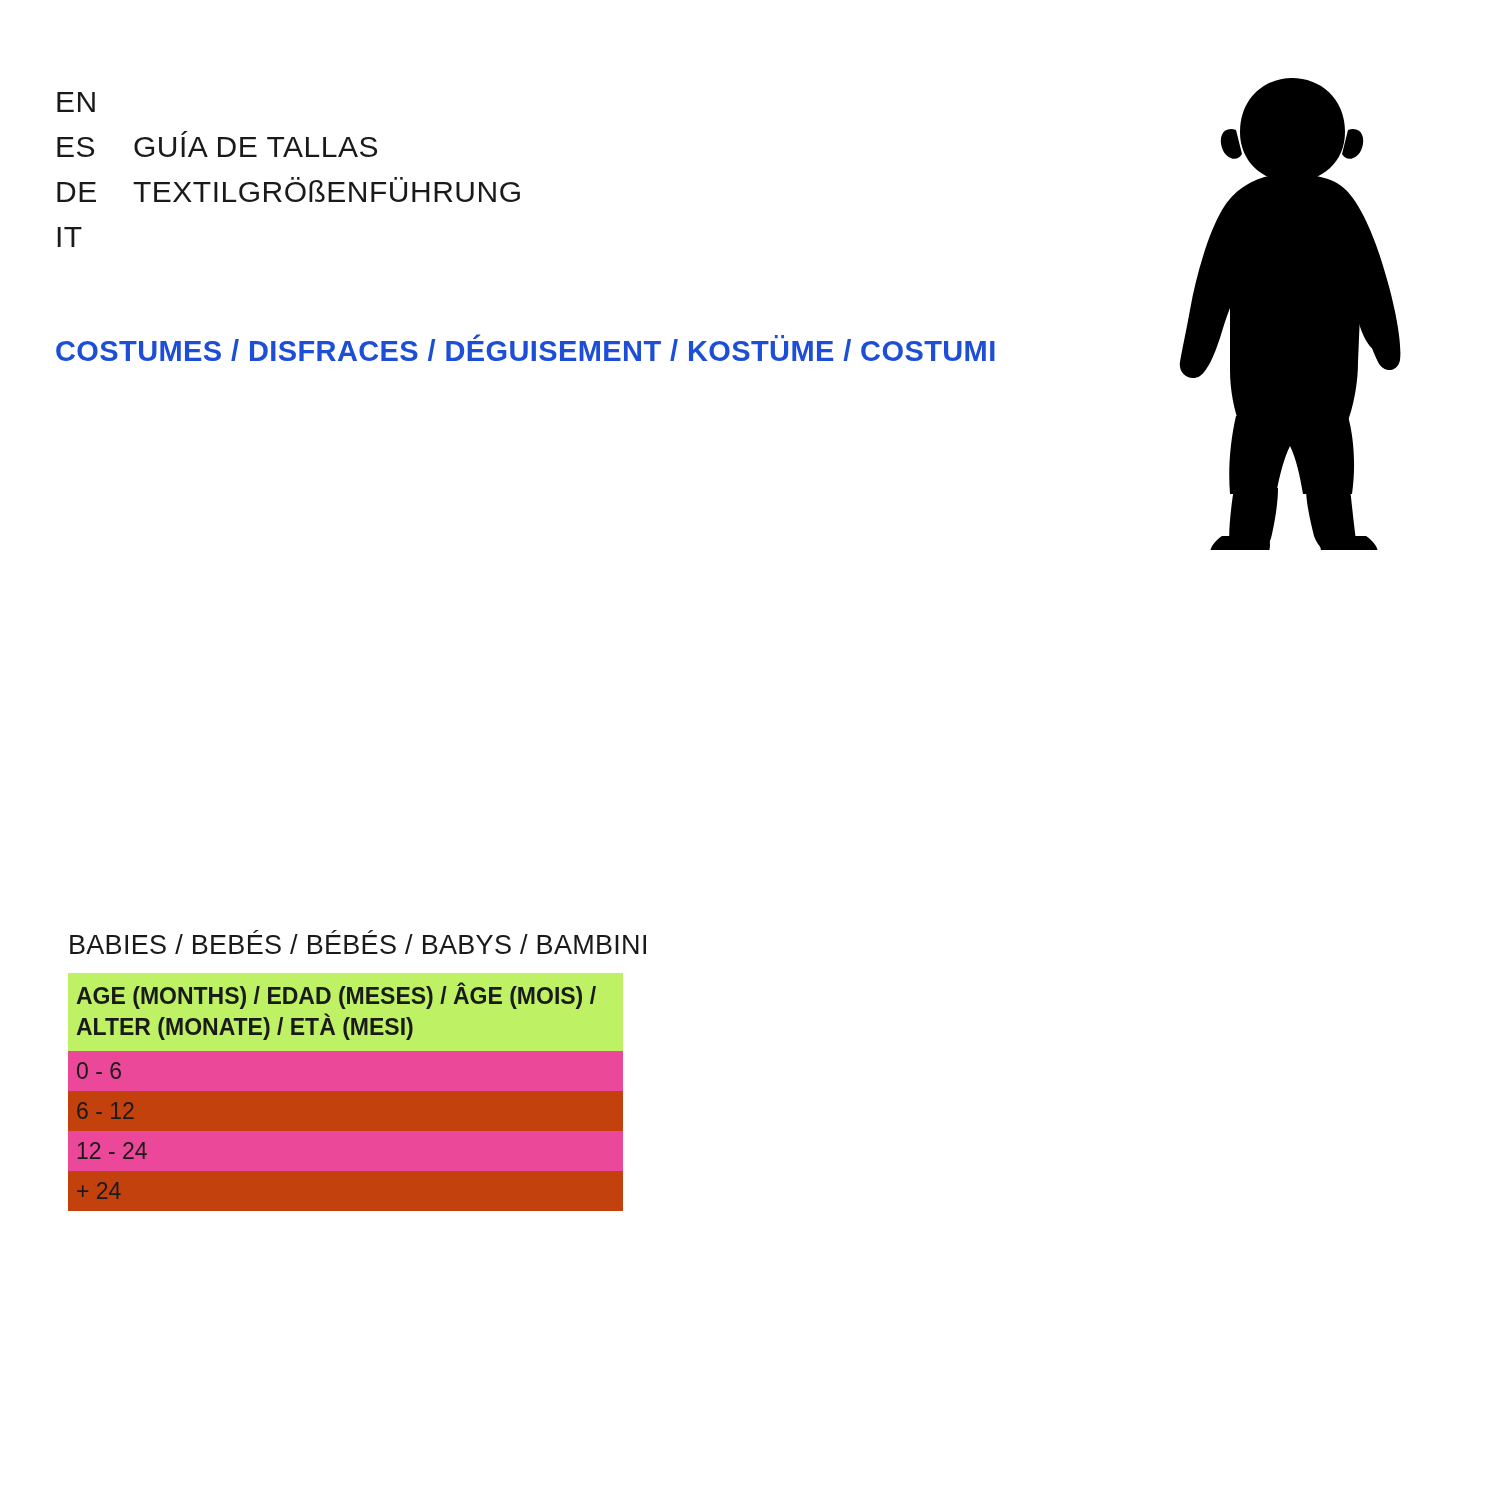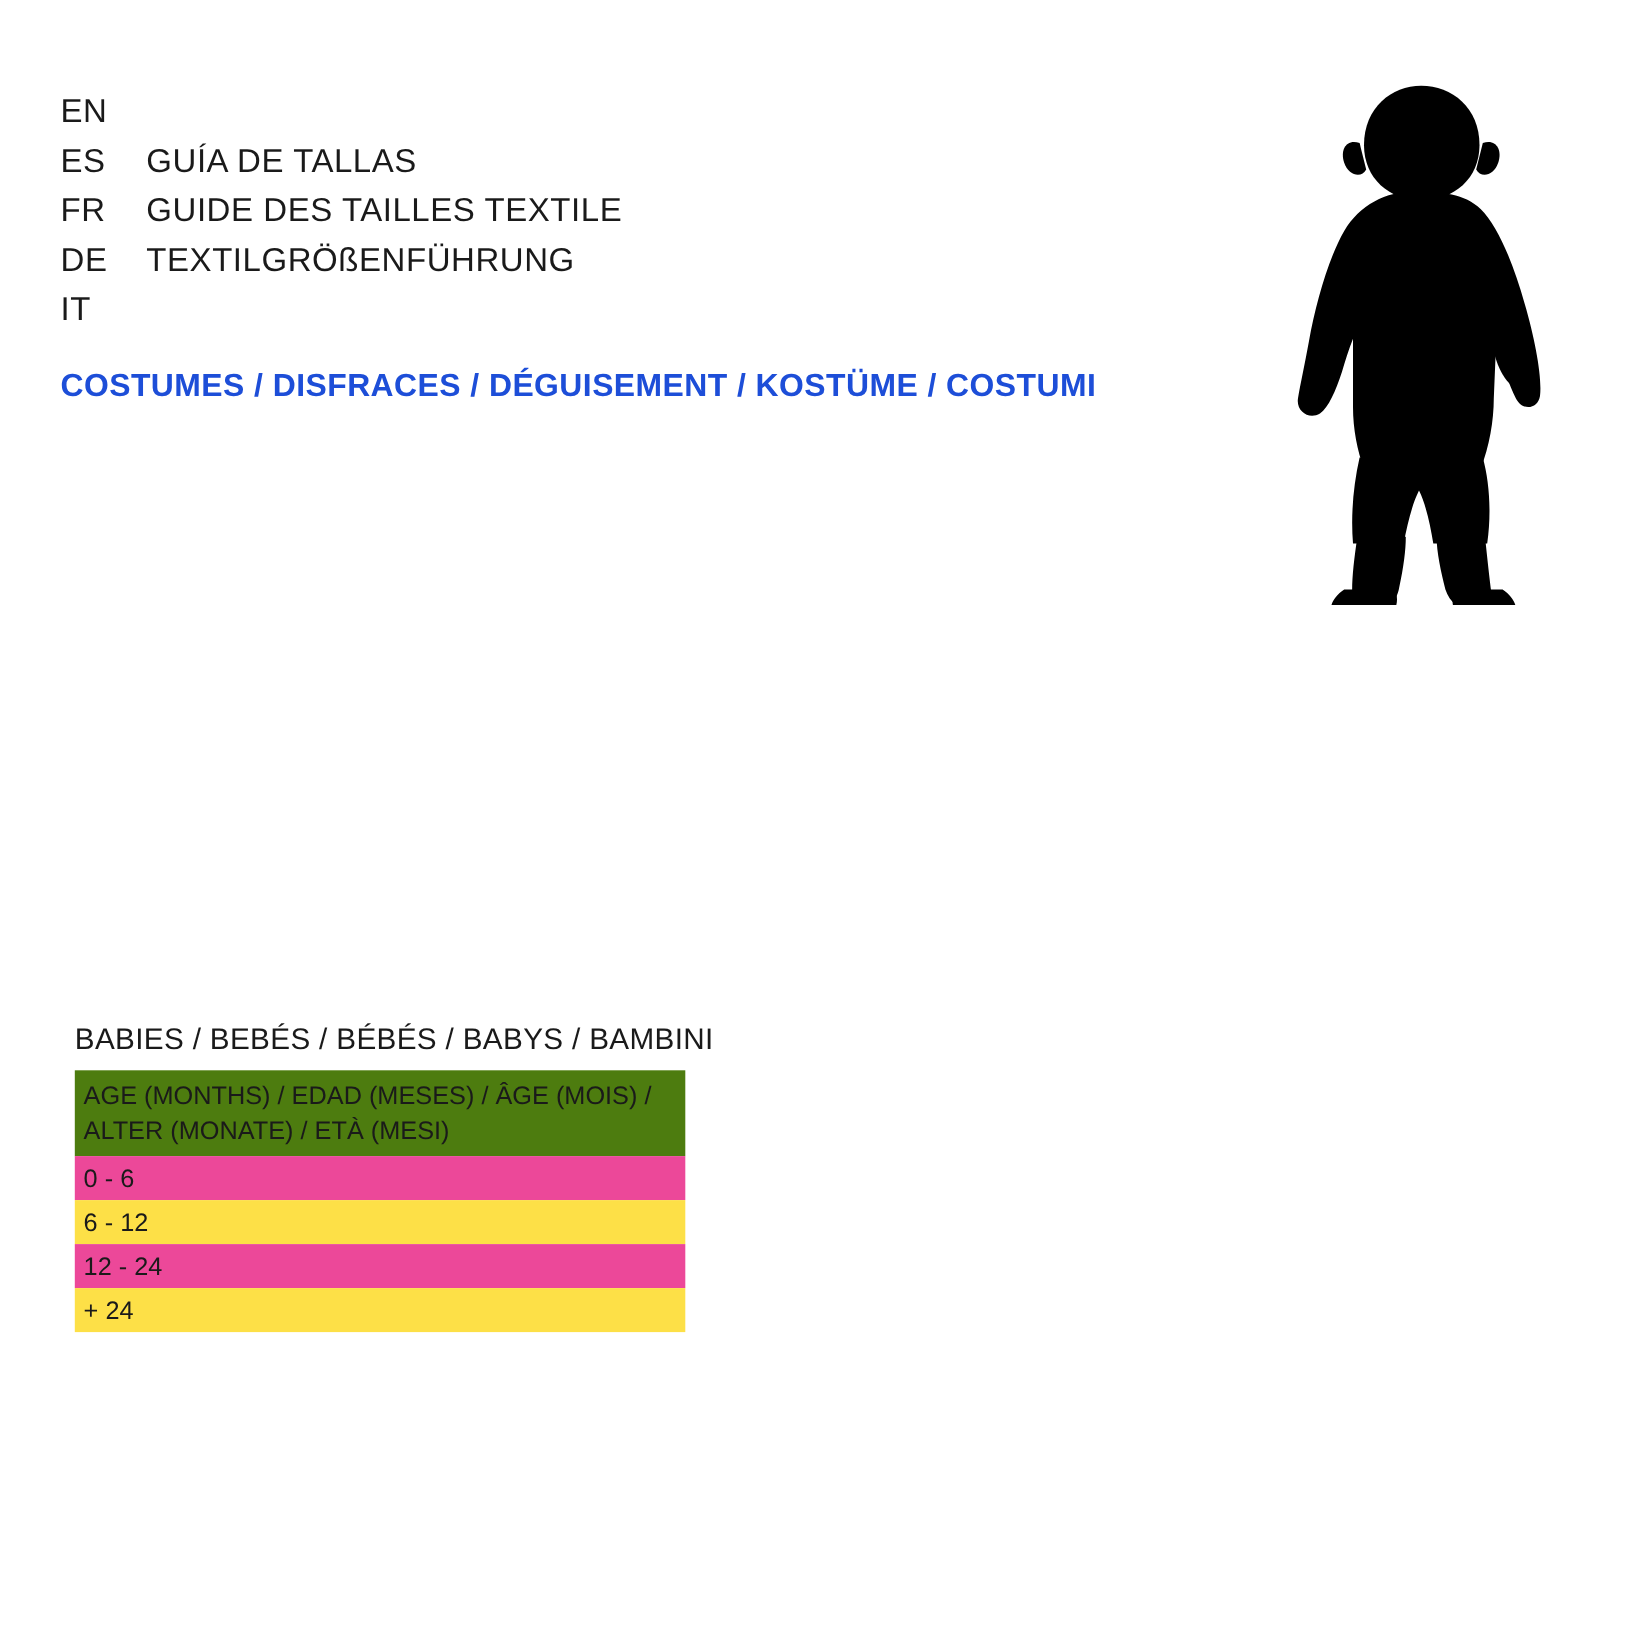--- a/index.html
+++ b/index.html
@@ -75,56 +75,52 @@
     color: #1a1a1a;
     margin-bottom: 12px;
     white-space: nowrap;
   }
   table.size-table {
     border-collapse: collapse;
     width: 555px;
     table-layout: fixed;
   }
   table.size-table th {
-    background: #4d7c0f;
+    background: #bef264;
     text-align: left;
-    font-weight: normal;
+    font-weight: bold;
     font-size: 23px;
     line-height: 31px;
     padding: 8px 8px 8px 8px;
     color: #1a1a1a;
     margin-left: 20px;
   }
   table.size-table td {
     font-size: 23px;
     line-height: 30px;
     padding: 5px 8px 5px 8px;
     color: #1a1a1a;
   }
   table.size-table tr.row-odd td {
     background: #ec4899;
   }
   table.size-table tr.row-even td {
-    background: #fde047;
+    background: #c2410c;
   }
 </style>
 </head>
 <body>
 
 <div class="lang-block">
   <div class="lang-row">
     <span class="lang-code">EN</span>
   </div>
   <div class="lang-row">
     <span class="lang-code">ES</span>
     <span class="lang-text">GUÍA DE TALLAS</span>
-  </div>
-  <div class="lang-row">
-    <span class="lang-code">FR</span>
-    <span class="lang-text">GUIDE DES TAILLES TEXTILE</span>
   </div>
   <div class="lang-row">
     <span class="lang-code">DE</span>
     <span class="lang-text">TEXTILGRÖßENFÜHRUNG</span>
   </div>
   <div class="lang-row">
     <span class="lang-code">IT</span>
   </div>
 </div>
 

